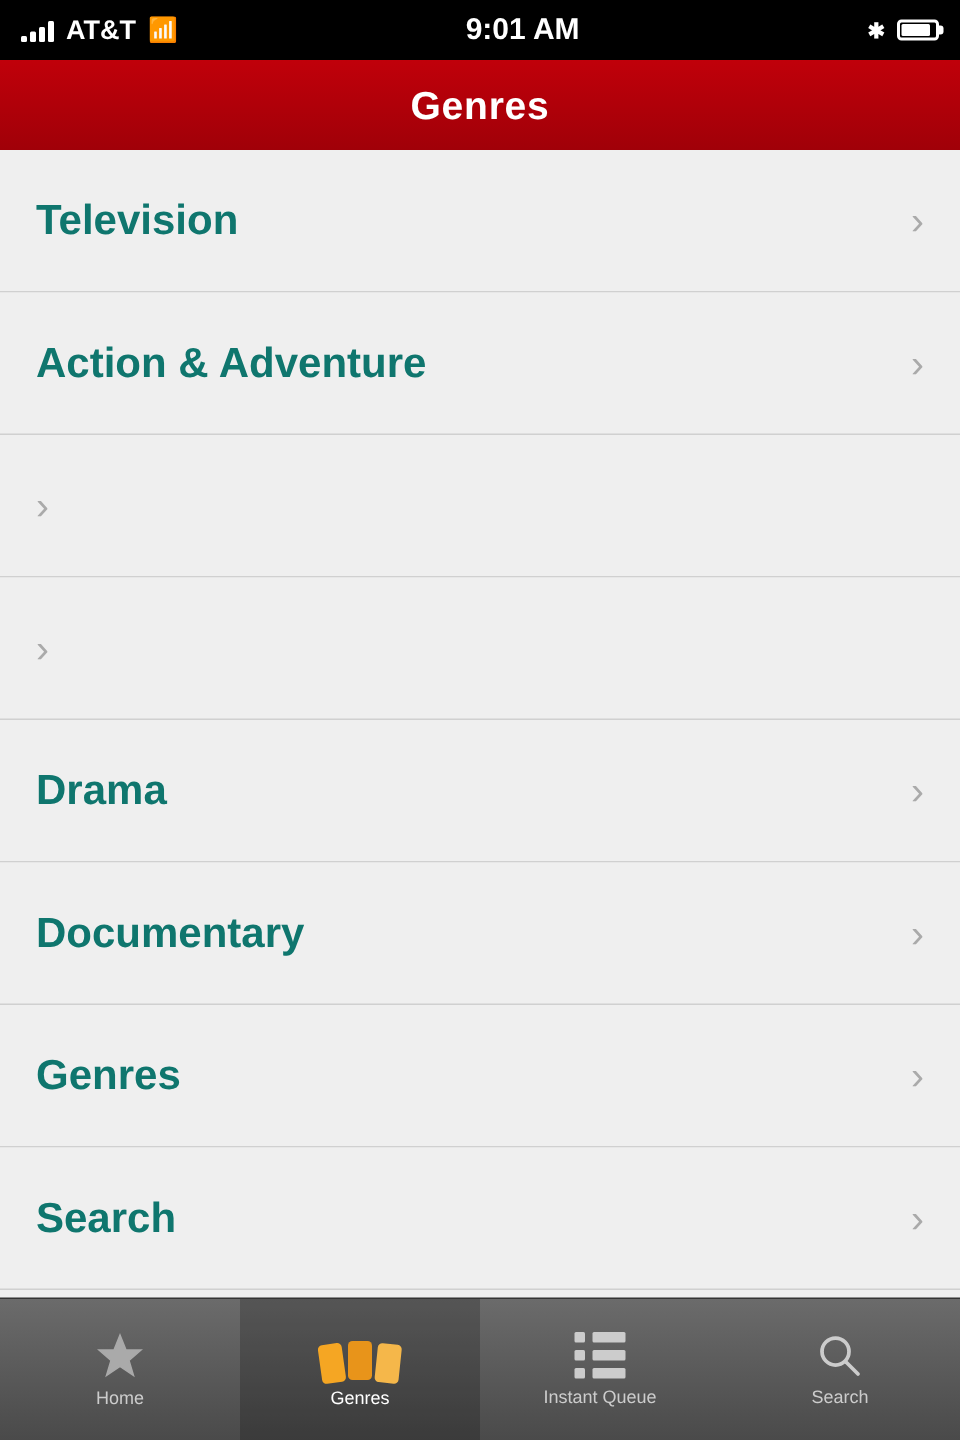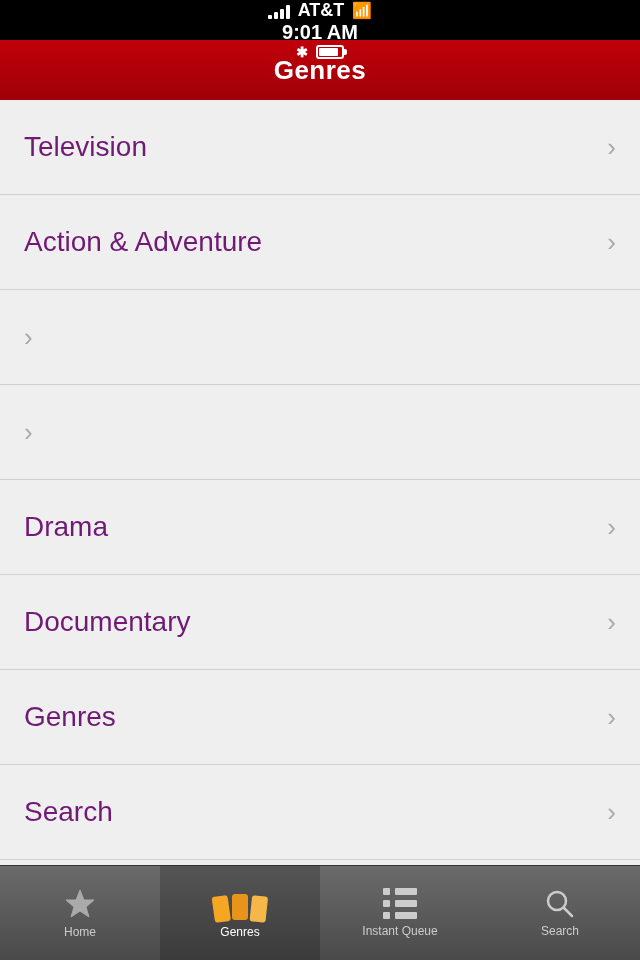--- a/index.html
+++ b/index.html
@@ -19,21 +19,20 @@
       width: 100%;
       height: 40px;
       background: #000;
       display: flex;
       align-items: center;
       justify-content: space-between;
       padding: 0 14px;
       color: #fff;
       font-size: 18px;
       font-weight: 600;
-      flex-direction: column;
     }
     .status-left {
       display: flex;
       align-items: center;
       gap: 8px;
     }
     .status-center {
       font-size: 20px;
       font-weight: 700;
     }
@@ -120,22 +119,22 @@
       display: flex;
       align-items: center;
       justify-content: space-between;
       padding: 0 24px;
       border-bottom: 1px solid #d0d0d0;
       cursor: pointer;
       position: relative;
     }
     .genre-label {
       font-size: 28px;
-      font-weight: normal;
-      color: #701a75;
+      font-weight: bold;
+      color: #0f766e;
     }
     .chevron {
       color: #aaa;
       font-size: 26px;
       font-weight: 300;
     }
 
     
     .tab-bar {
       position: absolute;

